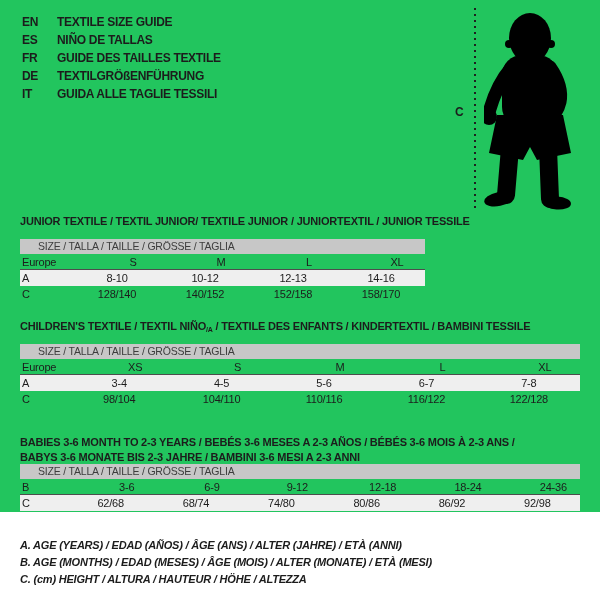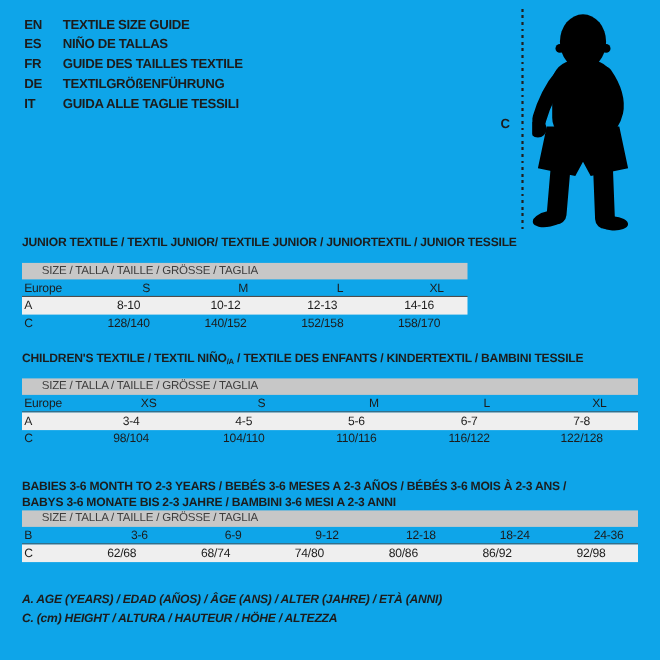--- a/index.html
+++ b/index.html
@@ -4,21 +4,21 @@
 <style>
   * { margin:0; padding:0; box-sizing:border-box; }
   html,body { width:600px; height:600px; }
   body {
     font-family:"Liberation Sans", sans-serif;
     background:#ffffff;
     color:#1c1c1c;
     position:relative;
     overflow:hidden;
   }
-  .page { position:absolute; inset:0; width:600px; height:600px; background:#0ea5e9; }
+  .page { position:absolute; inset:0; width:600px; height:512px; background:#22c55e; }
 
   
   .lang-block { position:absolute; top:13px; left:22px; }
   .lang-row { display:flex; height:18px; align-items:center; font-weight:bold; font-size:12px; letter-spacing:-0.3px; }
   .lang-code { width:35px; }
   .lang-title { white-space:nowrap; }
 
   
   .measure-line {
     position:absolute; left:474px; top:8px; width:2px; height:201px;
@@ -190,16 +190,17 @@
       <span class="cell">68/74</span>
       <span class="cell">74/80</span>
       <span class="cell">80/86</span>
       <span class="cell">86/92</span>
       <span class="cell">92/98</span>
     </div>
   </div>
 
   <div class="legend">
     <div class="legend-line">A. AGE (YEARS) / EDAD (AÑOS) / ÂGE (ANS) / ALTER (JAHRE) / ETÀ (ANNI)</div>
+    <div class="legend-line">B. AGE (MONTHS) / EDAD (MESES) / ÂGE (MOIS) / ALTER (MONATE) / ETÀ (MESI)</div>
     <div class="legend-line">C. (cm) HEIGHT / ALTURA / HAUTEUR / HÖHE / ALTEZZA</div>
   </div>
 
 </div>
 
 </body></html>

